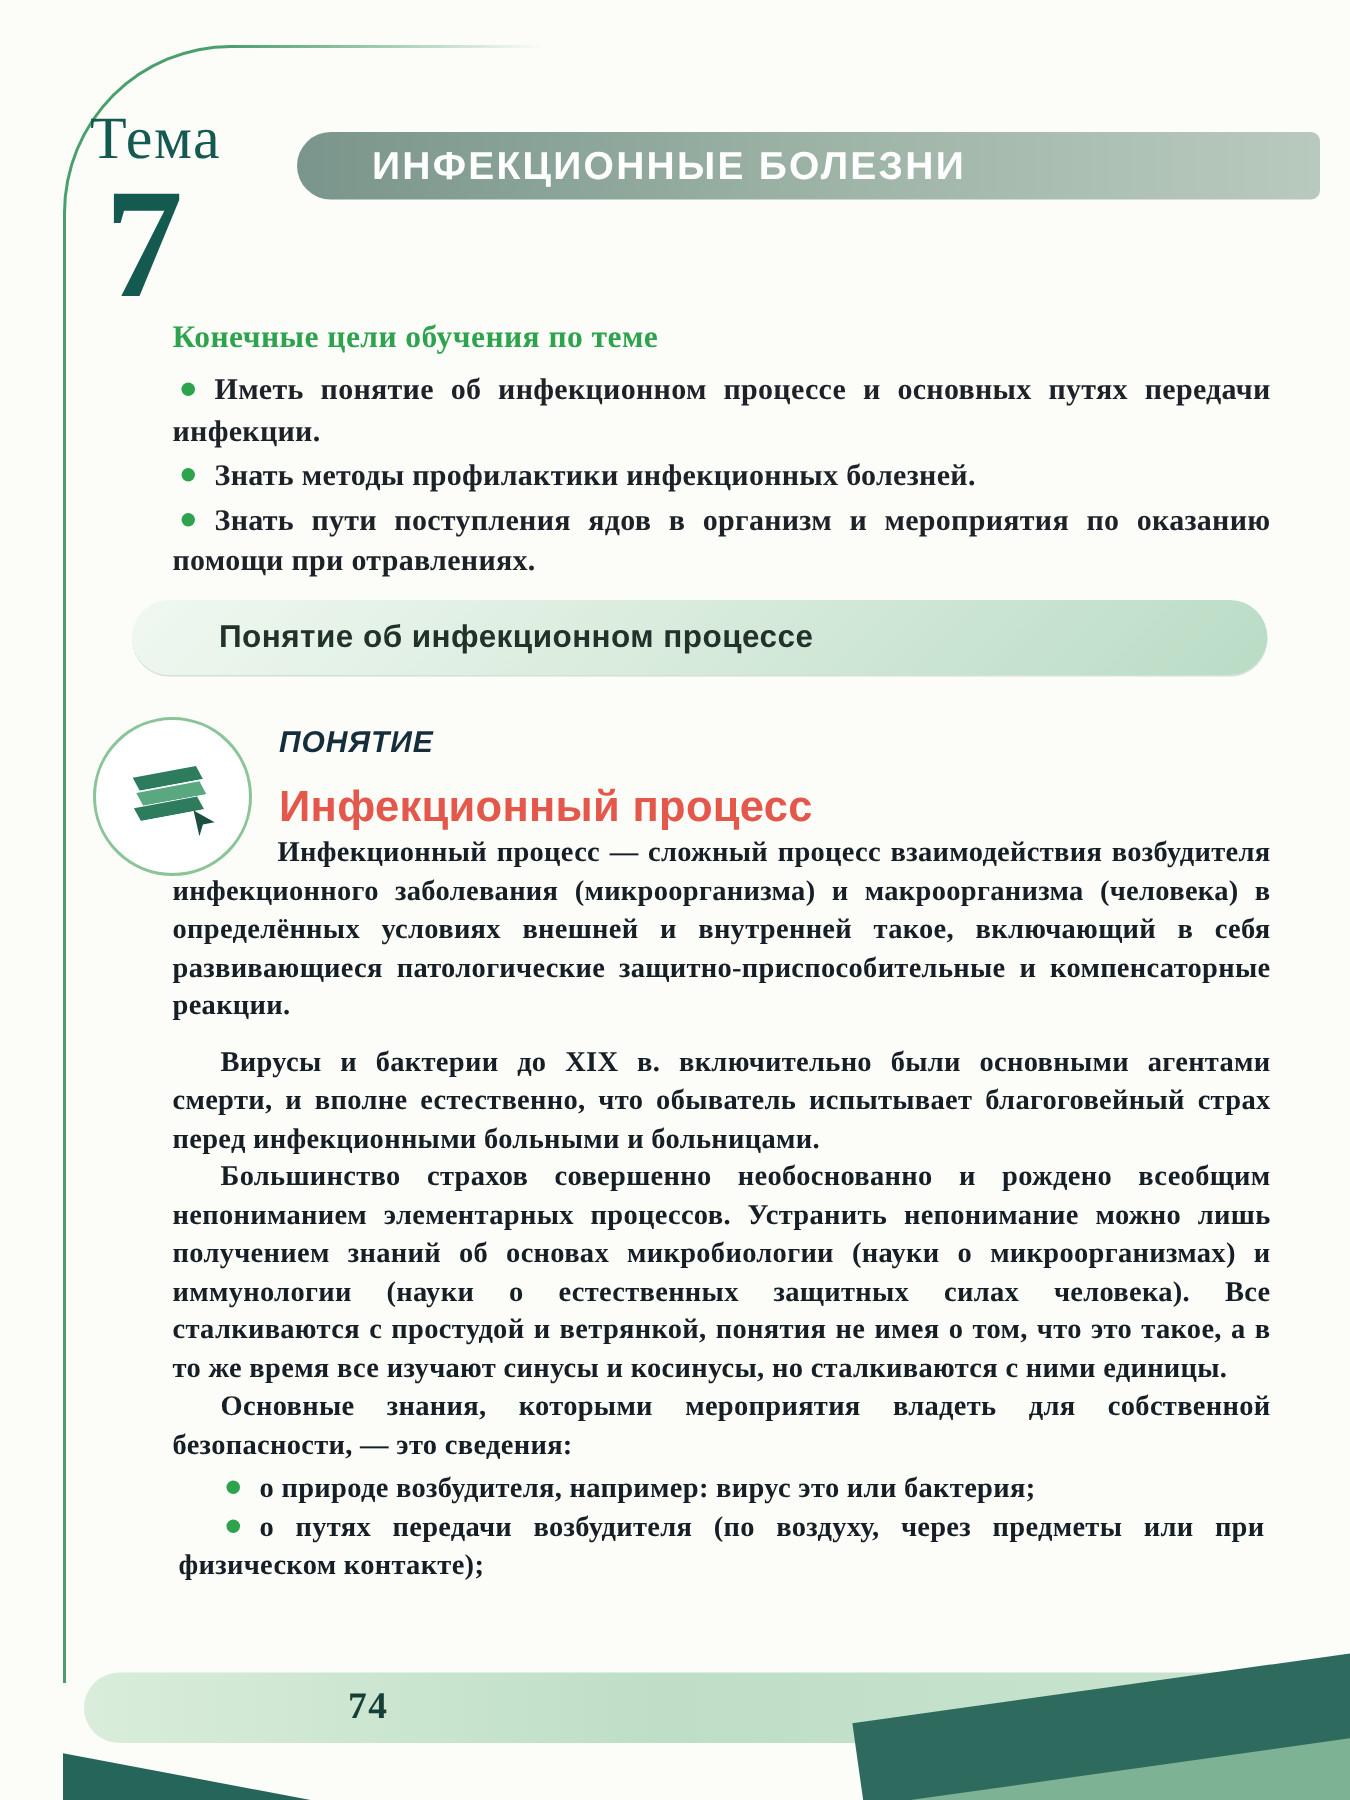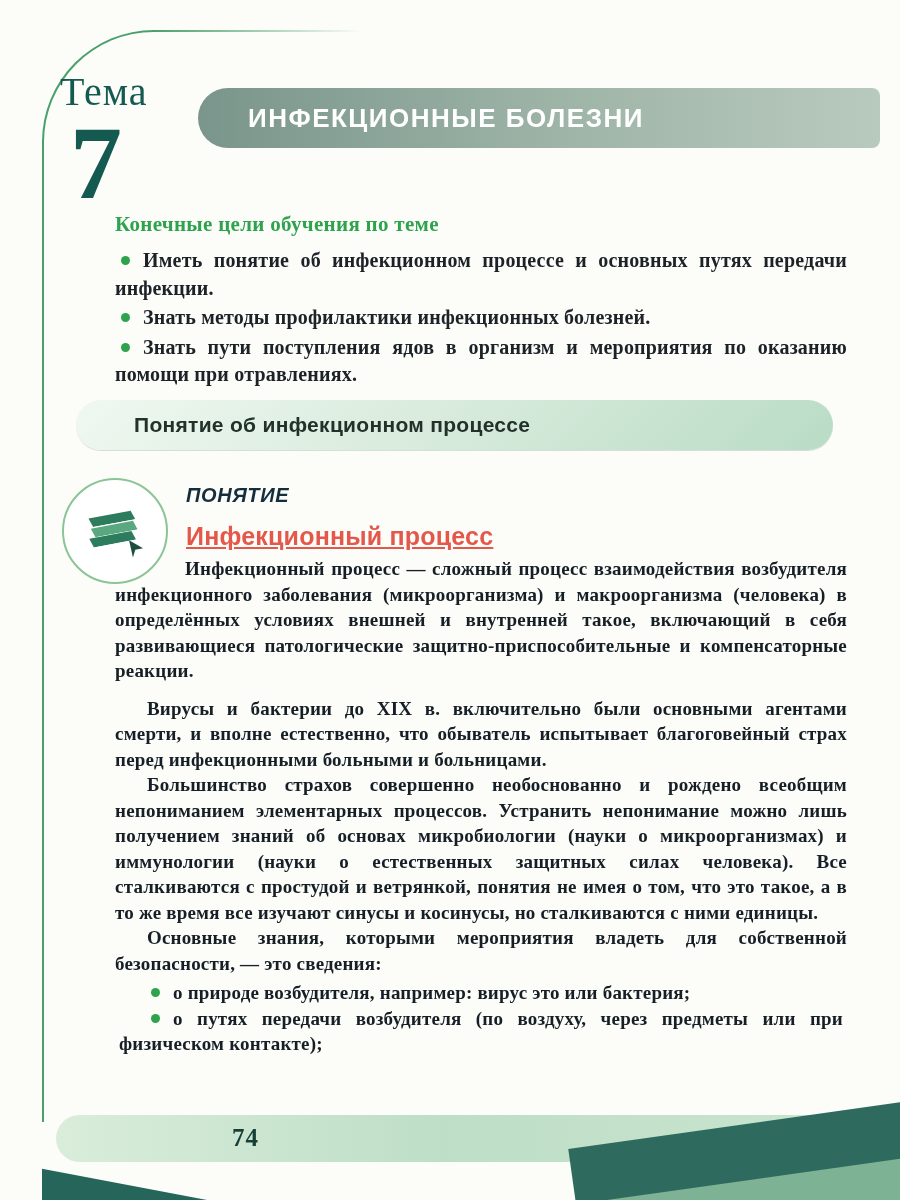--- a/index.html
+++ b/index.html
@@ -22,21 +22,21 @@
     position:absolute;left:42px;top:140px;width:2px;height:982px;background:#4aa06b;
   }
 
   
   .theme-block{position:absolute;left:60px;top:30px;color:#155a50;margin-top:40px;}
   .theme-label{font-size:40px;line-height:1.1;letter-spacing:1px;}
   .theme-number{font-size:104px;font-weight:bold;line-height:0.95;margin-left:10px;}
 
   
   .chapter-band{
-    position:absolute;left:198px;top:88px;width:682px;height:60px;
+    position:absolute;left:198px;top:88px;width:682px;height:45px;
     border-radius:30px 8px 8px 30px;
     background:linear-gradient(90deg,#7a958b,#9fb5a8 55%,#b8cabd);
     display:flex;align-items:center;
   }
   .chapter-band .title{
     margin-left:50px;color:#ffffff;font-family:"Liberation Sans",sans-serif;
     font-weight:bold;font-size:26px;letter-spacing:1.5px;
   }
 
   
@@ -47,21 +47,21 @@
     font-size:20px;font-weight:600;line-height:27.5px;text-align:justify;
     text-indent:6px;margin:0 0 2px 0;letter-spacing:.2px;
   }
   .dot{
     display:inline-block;width:9px;height:9px;border-radius:50%;
     background:#2ea34e;margin-right:13px;vertical-align:2px;
   }
 
   
   .section-banner{
-    position:absolute;left:76px;top:400px;width:757px;height:50px;border-radius:26px;
+    position:absolute;left:88px;top:400px;width:757px;height:50px;border-radius:26px;
     background:linear-gradient(135deg,#f0f8f1 0%,#d4e9d9 55%,#b9dcc5 100%);
     display:flex;align-items:center;
     box-shadow:0 1px 0 rgba(90,140,110,.25);
   }
   .section-banner .label{
     margin-left:58px;font-family:"Liberation Sans",sans-serif;font-weight:bold;
     font-size:21px;color:#22312a;letter-spacing:.3px;
   }
 
   
@@ -69,21 +69,21 @@
     position:absolute;left:62px;top:478px;width:106px;height:106px;border-radius:50%;
     background:#ffffff;border:2px solid #8ac497;box-sizing:border-box;
     display:flex;align-items:center;justify-content:center;
   }
   .concept-label{
     position:absolute;left:186px;top:484px;font-family:"Liberation Sans",sans-serif;
     font-weight:bold;font-size:20px;color:#152e3c;letter-spacing:.6px;font-style:italic;
   }
   .concept-term{
     position:absolute;left:186px;top:522px;font-family:"Liberation Sans",sans-serif;
-    font-weight:600;font-size:25px;color:#e4584c;letter-spacing:.2px;text-decoration:underline;
+    font-weight:600;font-size:29px;color:#e4584c;letter-spacing:.2px;
   }
 
   
   .text-col{position:absolute;left:115px;top:556px;width:732px;}
   .para{
     margin:0;font-size:19px;font-weight:600;line-height:25.5px;
     text-align:justify;letter-spacing:.2px;color:#171f26;
   }
   .para.definition{text-indent:70px;}
   .para.indent{text-indent:32px;}

